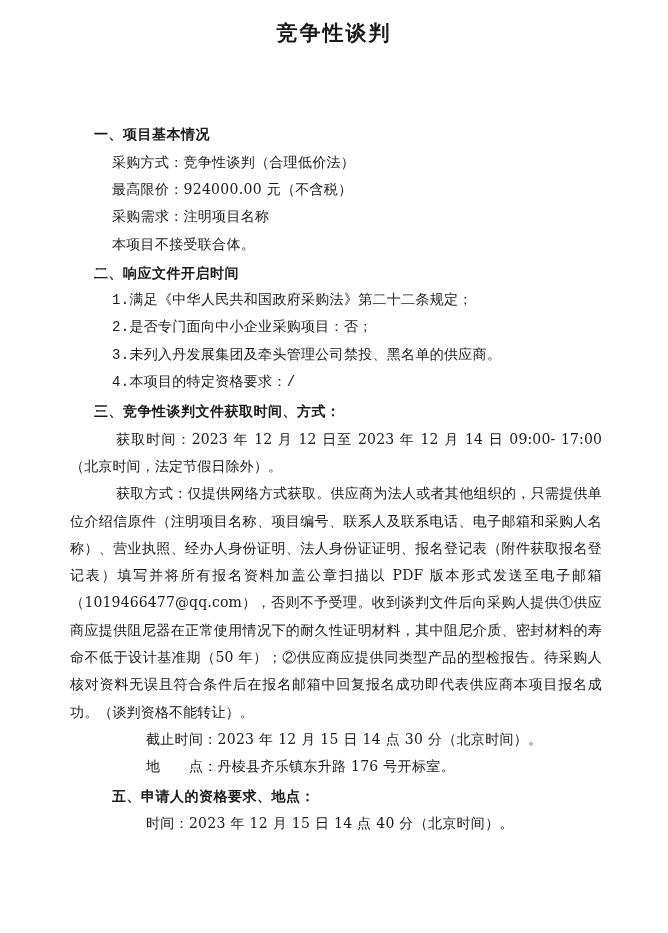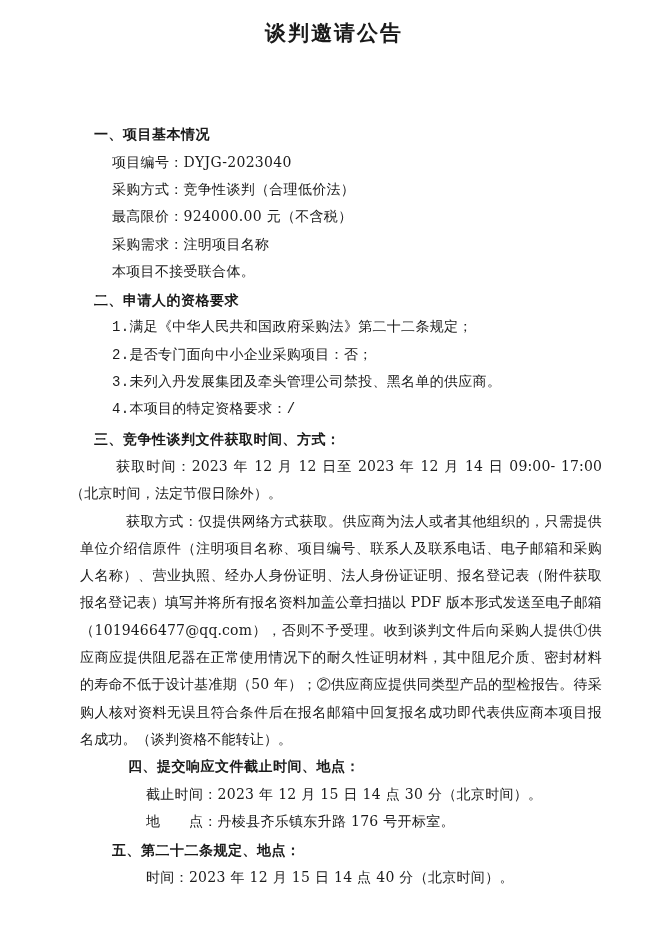--- a/index.html
+++ b/index.html
@@ -64,42 +64,40 @@
   .sub-line {
     margin-left: 80px;
     letter-spacing: 0.3px;
   }
 </style>
 </head>
 <body>
 
 <div class="page">
 
-  <div class="doc-title">谈判邀请公告</div>
+  <div class="doc-title">竞争性谈判</div>
 
   <div class="body-block">
 
     <div class="sec-head">一、项目基本情况</div>
-    <div class="line">项目编号：DYJG-2023040</div>
     <div class="line">采购方式：竞争性谈判（合理低价法）</div>
     <div class="line">最高限价：924000.00 元（不含税）</div>
     <div class="line">采购需求：注明项目名称</div>
     <div class="line">本项目不接受联合体。</div>
 
-    <div class="sec-head">二、申请人的资格要求</div>
+    <div class="sec-head">二、响应文件开启时间</div>
     <div class="line num">1.满足《中华人民共和国政府采购法》第二十二条规定；</div>
     <div class="line num">2.是否专门面向中小企业采购项目：否；</div>
     <div class="line num">3.未列入丹发展集团及牵头管理公司禁投、黑名单的供应商。</div>
     <div class="line num">4.本项目的特定资格要求：/</div>
 
     <div class="sec-head">三、竞争性谈判文件获取时间、方式：</div>
     <div class="para-hang" style="margin-left:4px; text-indent:46px;">获取时间：2023 年 12 月 12 日至 2023 年 12 月 14 日 09:00- 17:00（北京时间，法定节假日除外）。</div>
-    <div class="para-hang" style="margin-left:14px; text-indent:46px;">获取方式：仅提供网络方式获取。供应商为法人或者其他组织的，只需提供单位介绍信原件（注明项目名称、项目编号、联系人及联系电话、电子邮箱和采购人名称）、营业执照、经办人身份证明、法人身份证证明、报名登记表（附件获取报名登记表）填写并将所有报名资料加盖公章扫描以 PDF 版本形式发送至电子邮箱（1019466477@qq.com），否则不予受理。收到谈判文件后向采购人提供①供应商应提供阻尼器在正常使用情况下的耐久性证明材料，其中阻尼介质、密封材料的寿命不低于设计基准期（50 年）；②供应商应提供同类型产品的型检报告。待采购人核对资料无误且符合条件后在报名邮箱中回复报名成功即代表供应商本项目报名成功。（谈判资格不能转让）。</div>
+    <div class="para-hang" style="margin-left:4px; text-indent:46px;">获取方式：仅提供网络方式获取。供应商为法人或者其他组织的，只需提供单位介绍信原件（注明项目名称、项目编号、联系人及联系电话、电子邮箱和采购人名称）、营业执照、经办人身份证明、法人身份证证明、报名登记表（附件获取报名登记表）填写并将所有报名资料加盖公章扫描以 PDF 版本形式发送至电子邮箱（1019466477@qq.com），否则不予受理。收到谈判文件后向采购人提供①供应商应提供阻尼器在正常使用情况下的耐久性证明材料，其中阻尼介质、密封材料的寿命不低于设计基准期（50 年）；②供应商应提供同类型产品的型检报告。待采购人核对资料无误且符合条件后在报名邮箱中回复报名成功即代表供应商本项目报名成功。（谈判资格不能转让）。</div>
 
-    <div class="sub-head">四、提交响应文件截止时间、地点：</div>
     <div class="sub-line">截止时间：2023 年 12 月 15 日 14 点 30 分（北京时间）。</div>
     <div class="sub-line">地　　点：丹棱县齐乐镇东升路 176 号开标室。</div>
 
-    <div class="sec-head" style="margin-left:46px;">五、第二十二条规定、地点：</div>
+    <div class="sec-head" style="margin-left:46px;">五、申请人的资格要求、地点：</div>
     <div class="sub-line">时间：2023 年 12 月 15 日 14 点 40 分（北京时间）。</div>
 
   </div>
 </div>
 
 </body></html>

